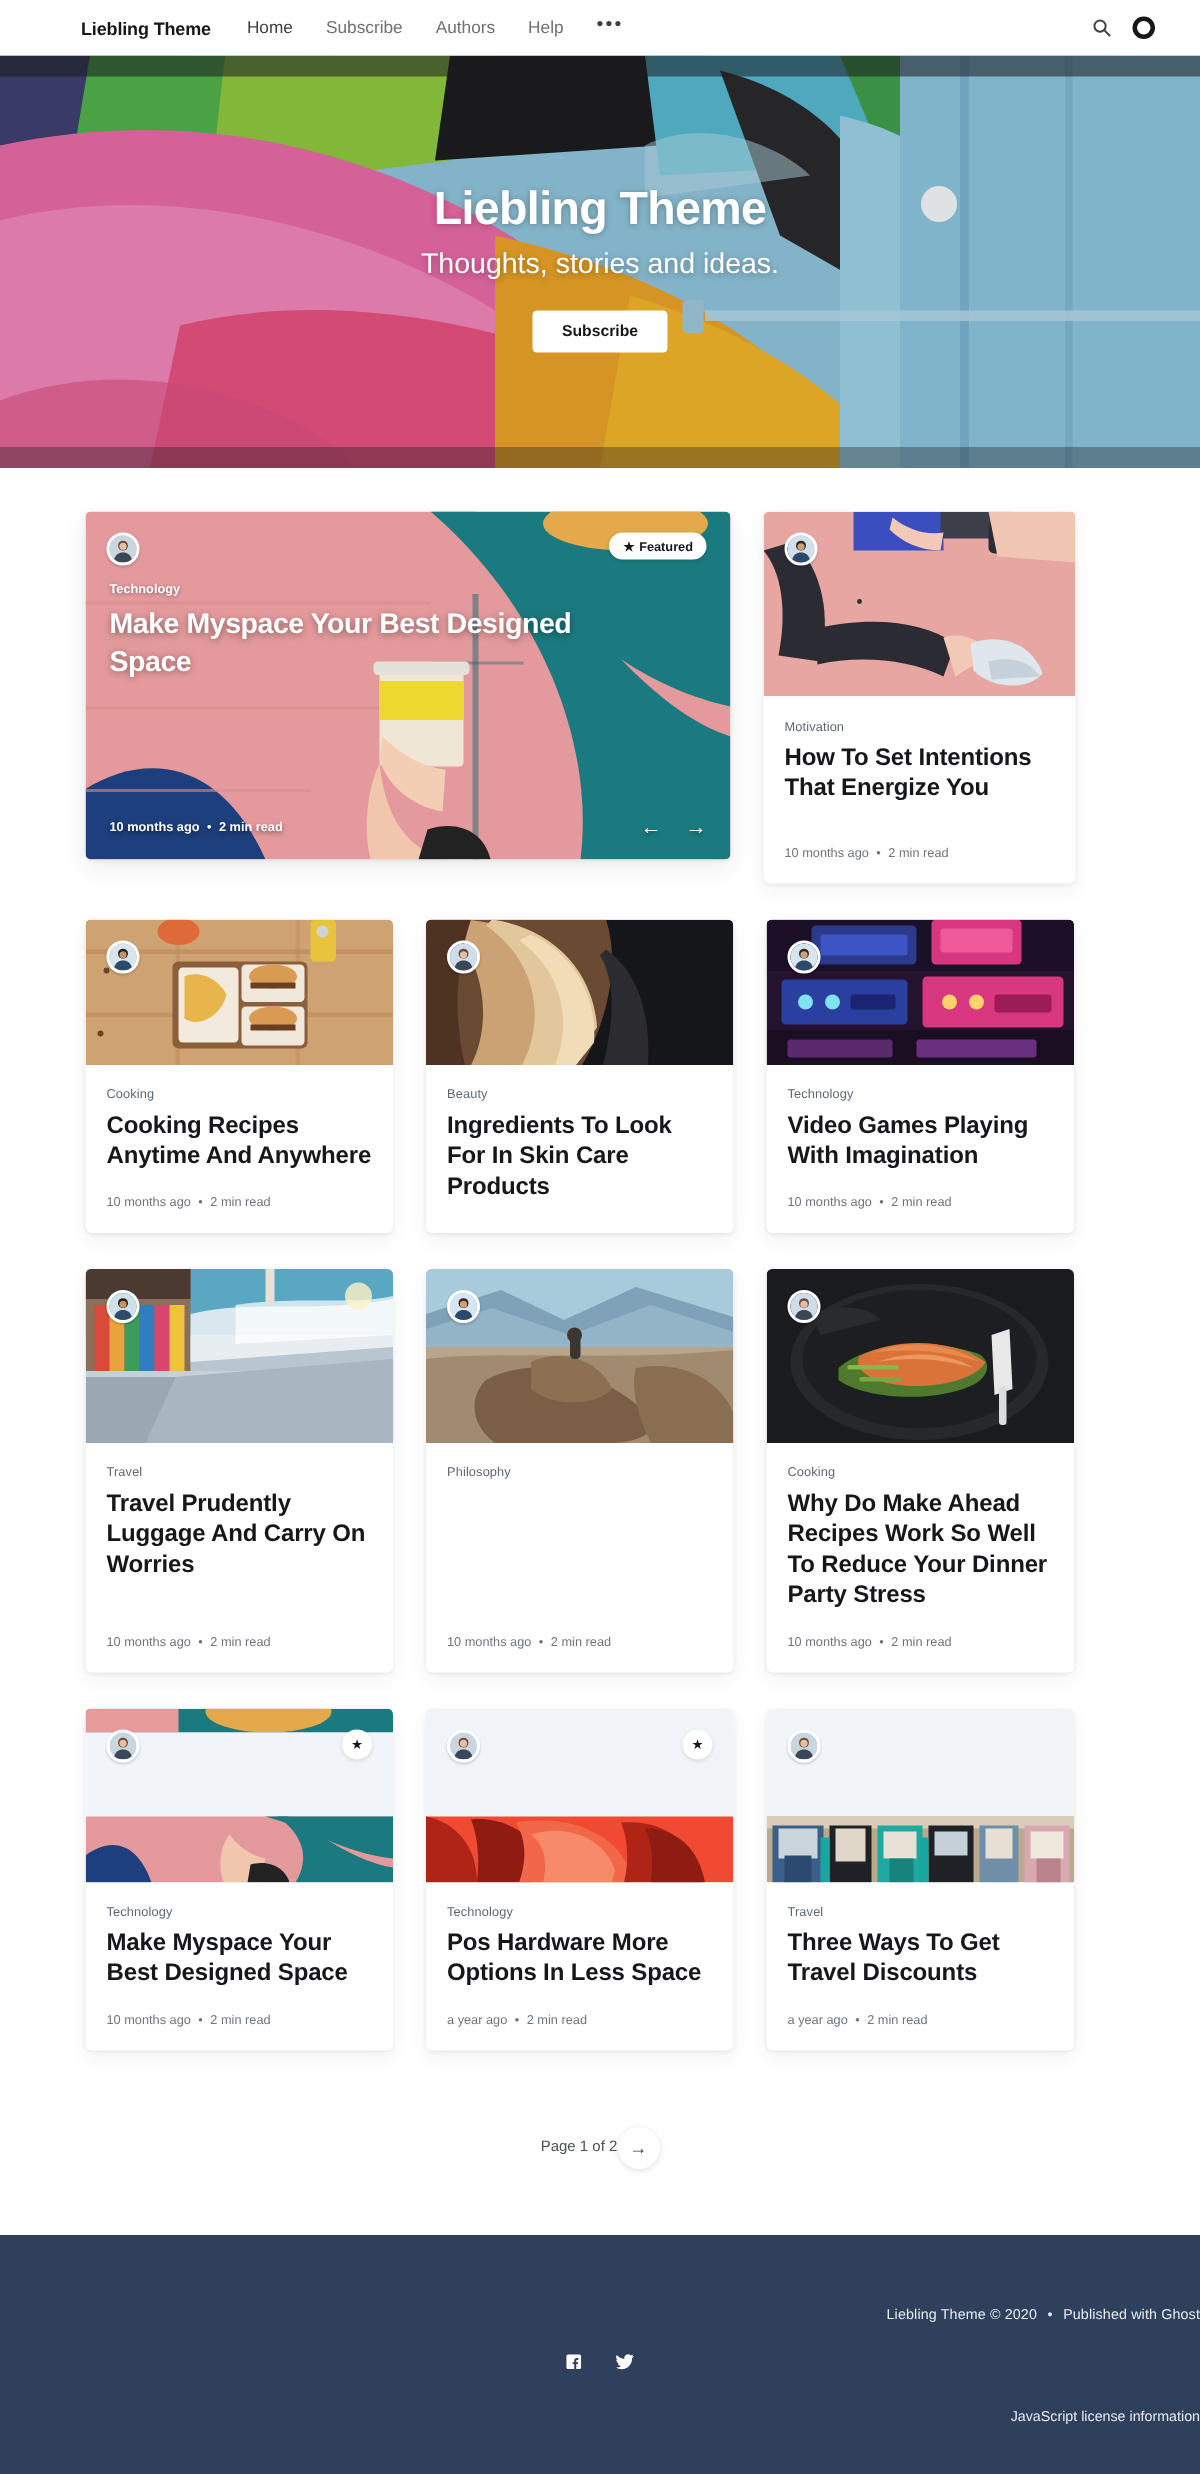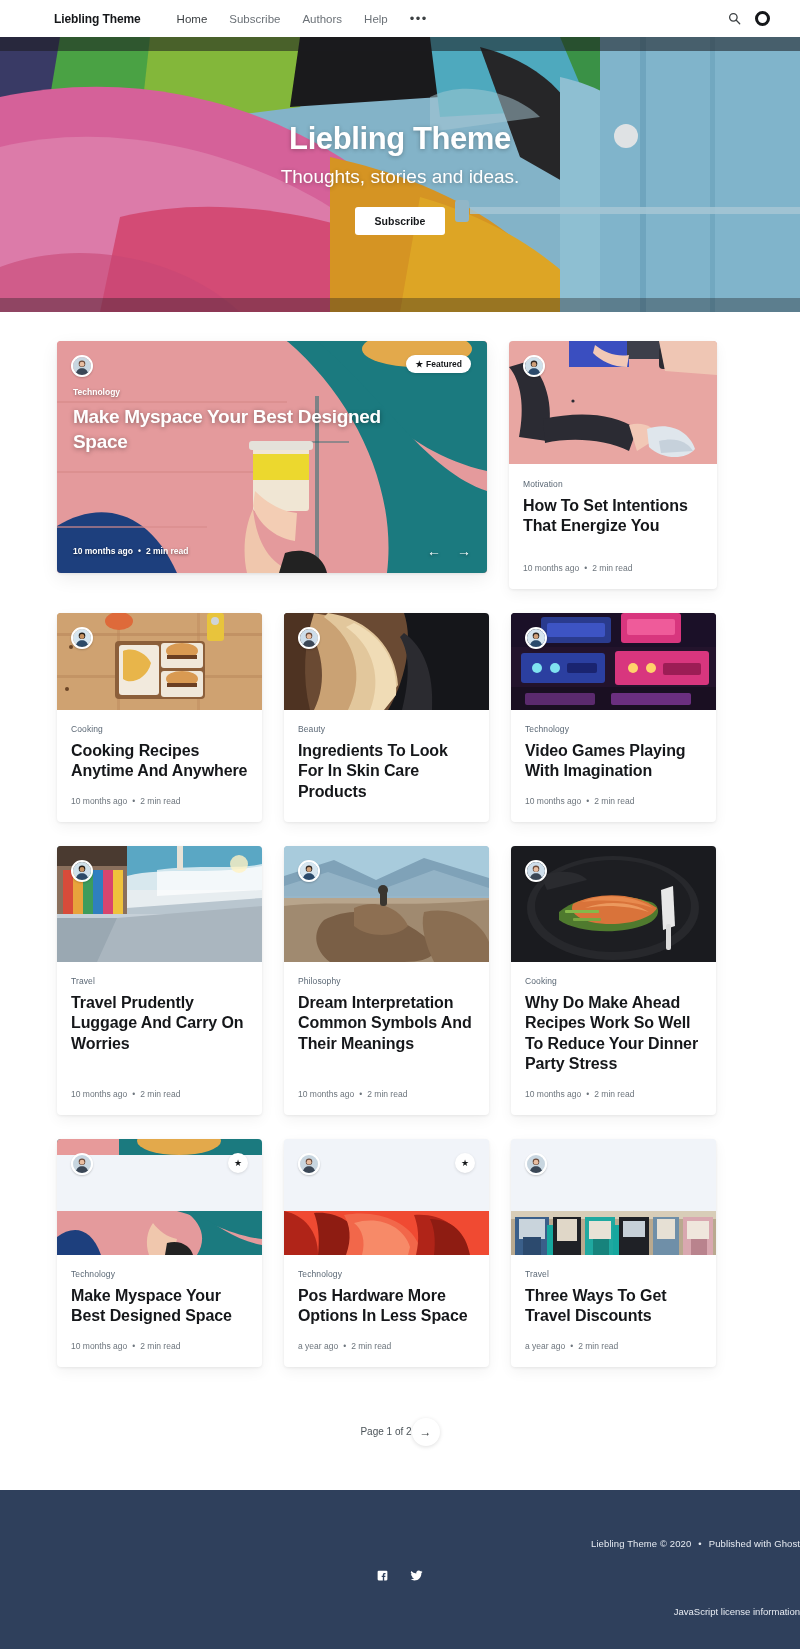--- a/index.html
+++ b/index.html
@@ -22,21 +22,21 @@
     z-index: 20;
   }
   .brand {
     font-size: 12px;
     font-weight: 700;
     color: #15171a;
     letter-spacing: -0.1px;
     margin-right: 24px;
     white-space: nowrap;
   }
-  .nav { display: flex; align-items: flex-end; gap: 22px; margin-left: 12px; }
+  .nav { display: flex; align-items: flex-start; gap: 22px; }
   .nav-item {
     font-size: 11.5px;
     color: #3c4043;
     white-space: nowrap;
   }
   .nav-item.muted { color: #6b7177; }
   .nav-more {
     font-size: 13px;
     color: #3c4043;
     letter-spacing: 1.4px;
@@ -629,21 +629,20 @@
       <div class="av">
         <svg class="av-img" viewBox="0 0 24 24">
           <rect width="24" height="24" fill="#d6e5ef"></rect>
           <circle cx="12" cy="9" r="4.4" fill="#2e2622"></circle>
           <circle cx="12" cy="10" r="3.2" fill="#cf9f78"></circle>
           <path d="M3.5,24 C4.5,17 8,15 12,15 C16,15 19.5,17 20.5,24 Z" fill="#2b4a6b"></path>
         </svg>
       </div>
       <div class="card-body">
         <div class="card-tag">Philosophy</div>
-        <h3 class="card-title">Dream Interpretation Common Symbols And Their Meanings</h3>
       </div>
       <div class="card-meta">
         <span>10 months ago</span><span class="dot">•</span><span>2 min read</span>
       </div>
     </article>
 
     <article class="card grid-card tall-card">
       <div class="card-img">
         <svg width="205" height="116" viewBox="0 0 205 116" preserveAspectRatio="none" style="display:block">
           <rect width="205" height="116" fill="#1a1b1f"></rect>

